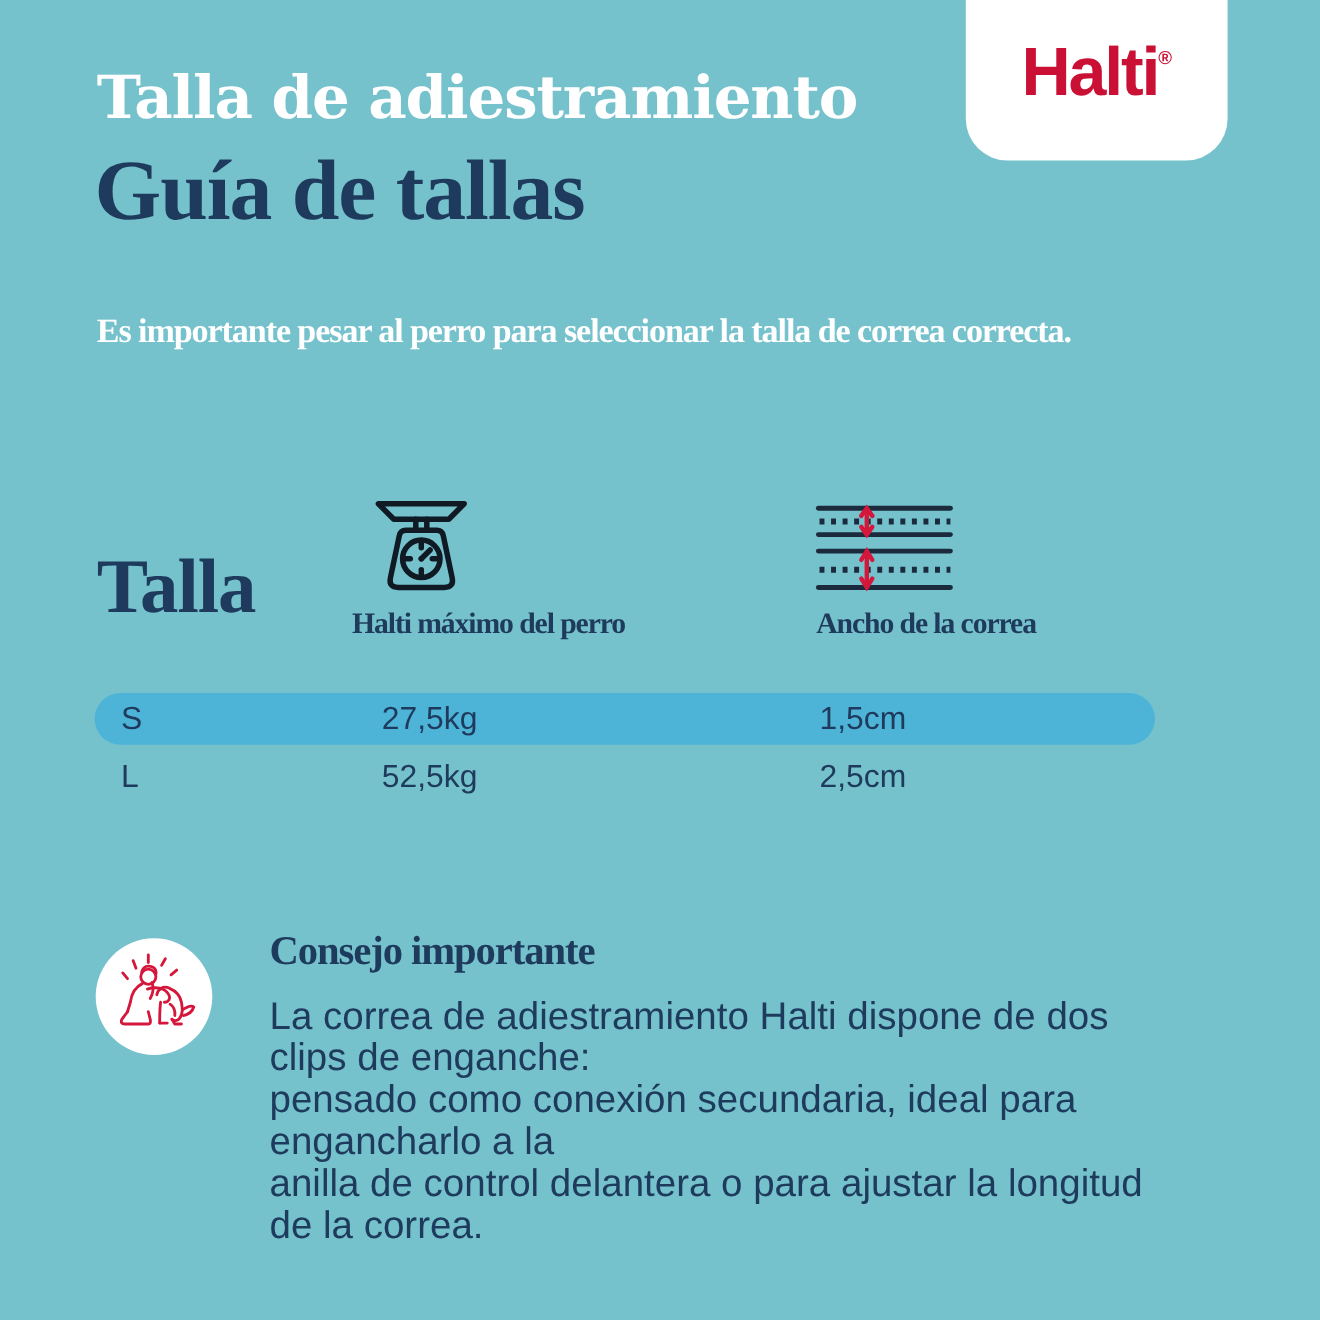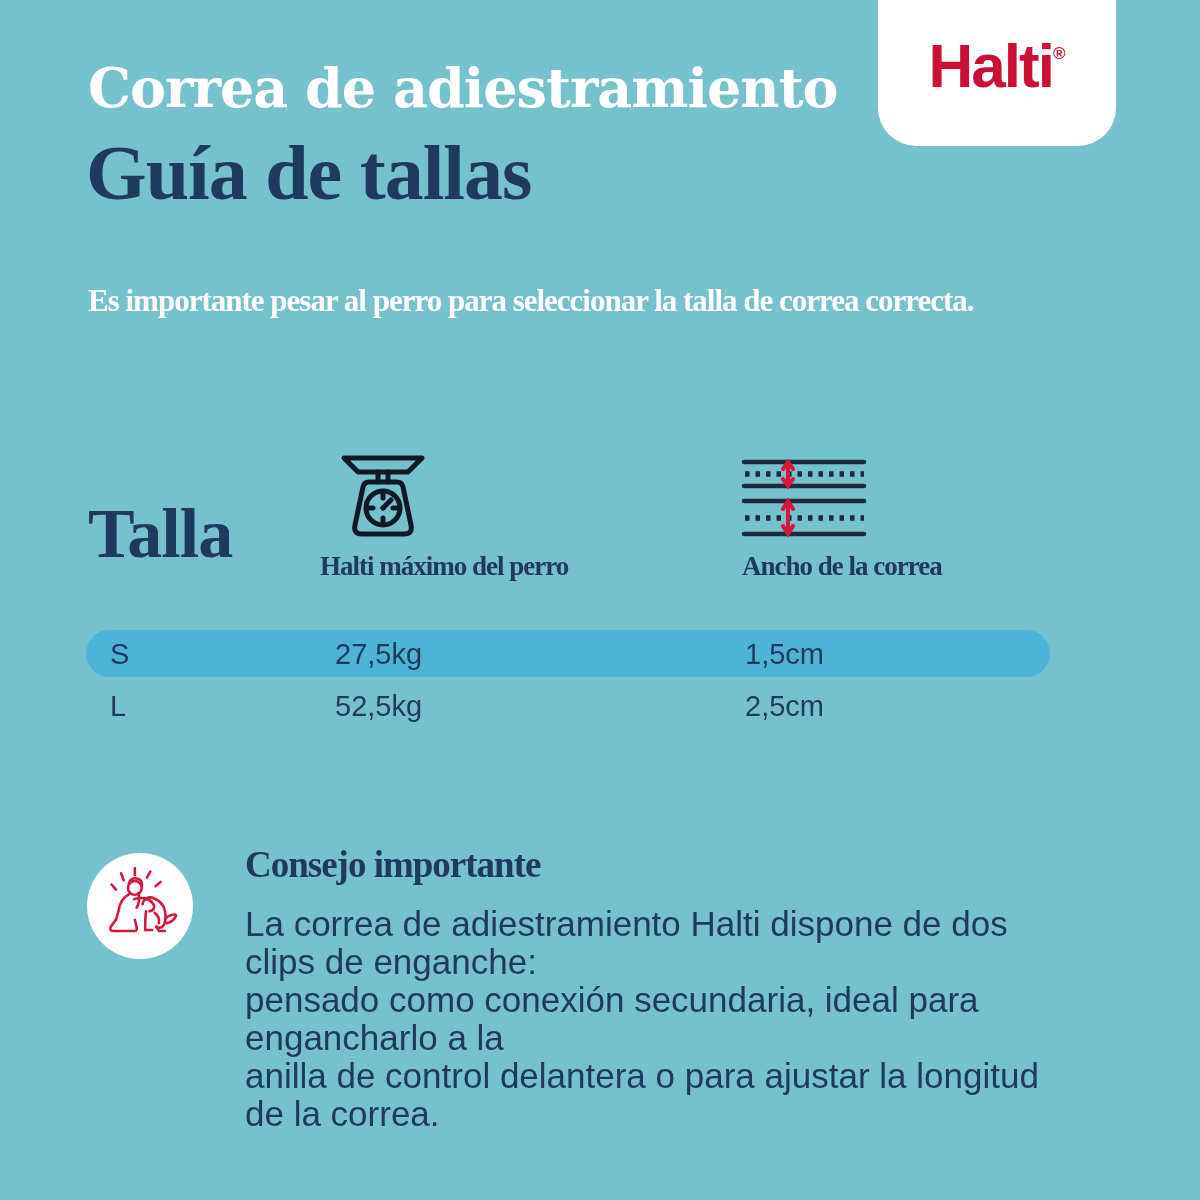--- a/index.html
+++ b/index.html
@@ -91,21 +91,21 @@
     background:var(--row-highlight);
     border-radius:24px;
   }
   .trow-s{top:630px;}
   .trow-l{top:682px;}
   .trow span{
     position:absolute;top:0;height:47px;line-height:49px;
     white-space:nowrap;
   }
   .c-size{left:24px;}
-  .c-weight{left:249px;}
+  .c-weight{left:261px;}
   .c-width{left:659px;}
   .tip-circle{
     left:87px;top:853px;width:106px;height:106px;
     background:var(--white);
     border-radius:50%;
     display:flex;align-items:center;justify-content:center;
   }
   .tip-heading{
     left:245px;top:843px;
     font-size:37px;
@@ -120,21 +120,21 @@
 </style>
 </head>
 <body>
 
 <div class="canvas">
 
   <div class="abs logo-box">
     <div class="logo-text"><span>Halti</span><span class="logo-reg">®</span></div>
   </div>
 
-  <div class="abs page-title">Correa de adiestramiento</div>
+  <div class="abs page-title">Talla de adiestramiento</div>
   <div class="abs page-subtitle script">Guía de tallas</div>
   <div class="abs intro-text script">Es importante pesar al perro para seleccionar la talla de correa correcta.</div>
 
   <div class="abs talla-header script">Talla</div>
 
   <div class="abs icon-scale">
     <svg width="90" height="86" viewBox="0 0 90 86" fill="none" stroke="#101a24" stroke-width="5" stroke-linecap="round" stroke-linejoin="round">
       <path d="M6,5 H84 L70,19 H20 Z"></path>
       <path d="M40,19 V29 M50,19 V29"></path>
       <path d="M31,29 H59 Q64,29 65,34 L73,72 Q75,81 66,81 H24 Q15,81 17,72 L25,34 Q26,29 31,29 Z"></path>

